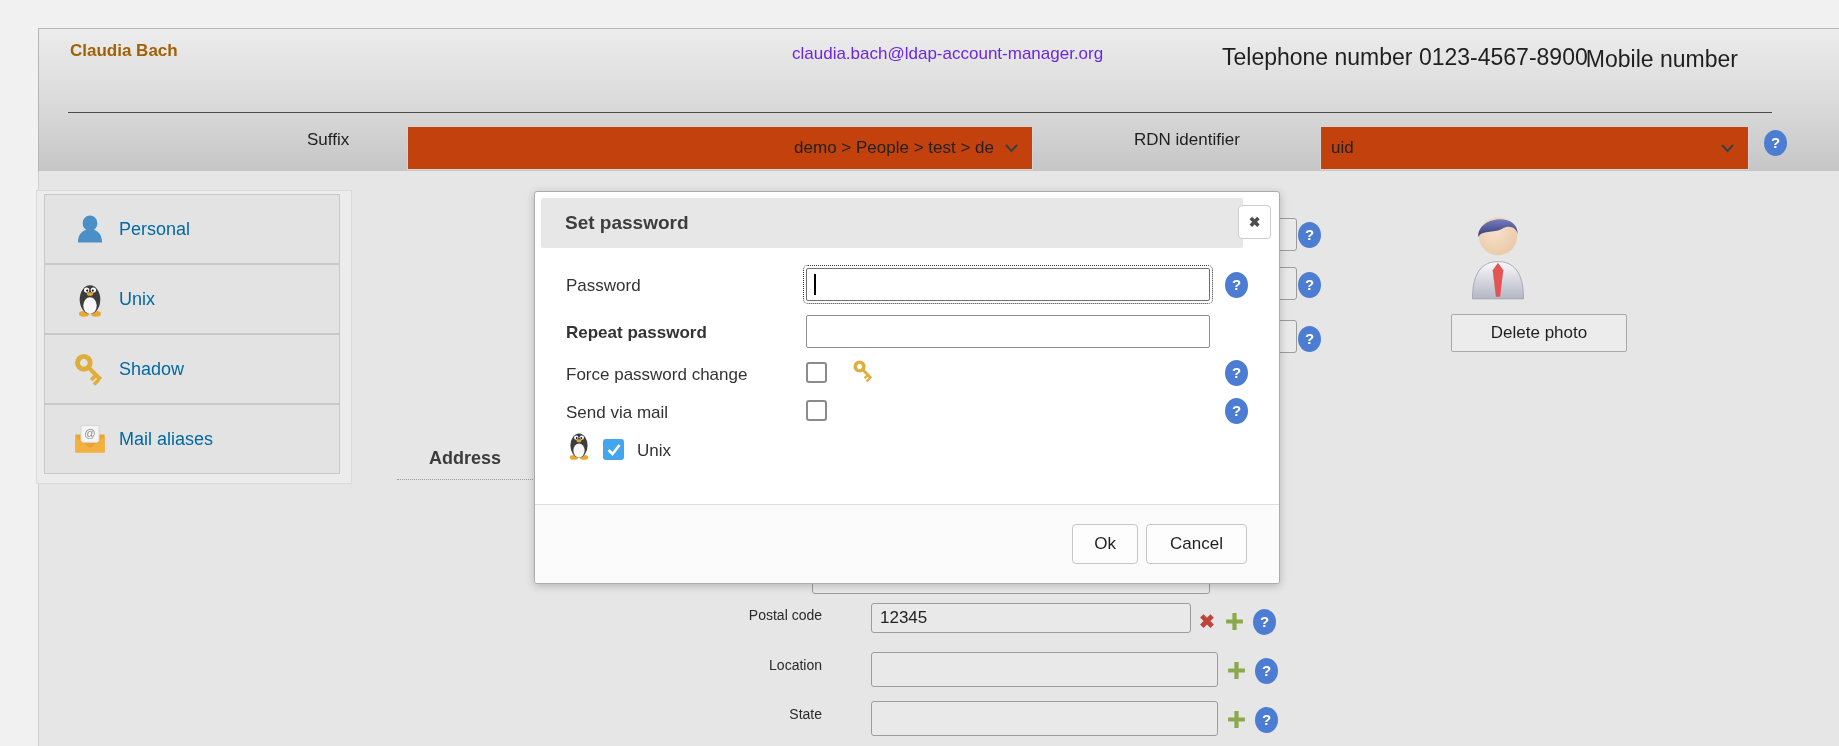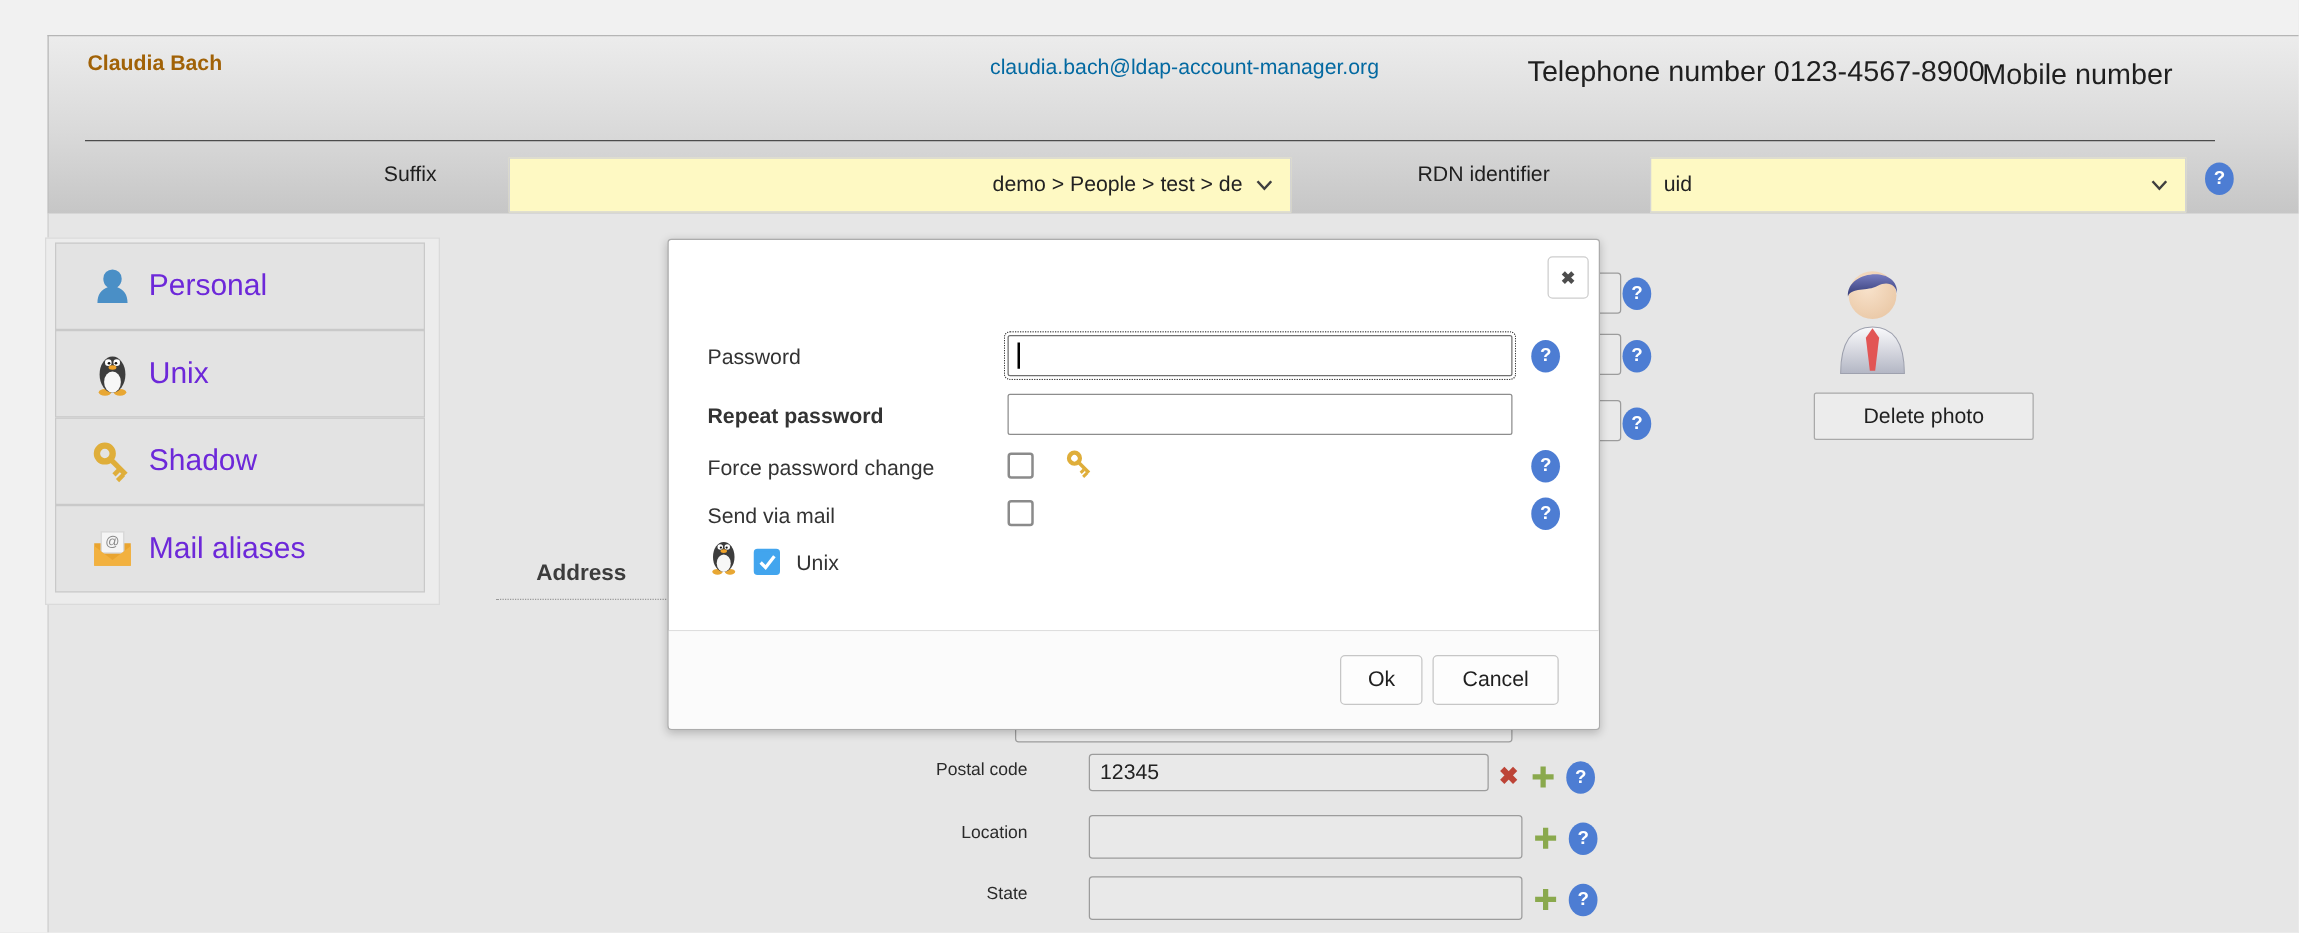--- a/index.html
+++ b/index.html
@@ -8,44 +8,44 @@
   .abs { position:absolute; }
 
   
   .hdr-band { left:38px; top:28px; width:1801px; height:143px;
     background:linear-gradient(#ececec 0%, #d9d9d9 55%, #c6c6c6 100%);
     border-top:1px solid #b5b5b5; border-left:1px solid #b5b5b5; }
   .content-band { left:38px; top:171px; width:1801px; height:575px; background:#e6e6e6;
     border-left:1px solid #cfcfcf; }
   .hdr-name { font-size:17px; font-weight:bold; color:#a16207; }
   .hdr-text { font-size:23px; color:#1f1f1f; }
-  .hdr-link { font-size:17px; color:#0369a1; text-decoration:none; cursor:pointer; }
+  .hdr-link { font-size:17px; color:#6d28d9; text-decoration:none; cursor:pointer; }
   .hdr-divider { border-top:1px solid #4c4c4c; height:0; }
 
   .field-label { font-size:17px; color:#1f1f1f; }
-  .sel { background:#fef9c3; border:1px solid #d4d4d4; display:flex; align-items:center;
+  .sel { background:#c2410c; border:1px solid #d4d4d4; display:flex; align-items:center;
     font-size:17px; color:#222; cursor:pointer; }
   .sel .val { white-space:nowrap; }
   .sel .spring { flex:1; }
 
   
   .help { width:23px; height:26px; border-radius:50%; background:#4d7dd3; color:#fff;
     font-weight:bold; font-size:15px; line-height:26px; text-align:center; cursor:pointer; }
   .help::after { content:"?"; }
   .xdel { width:22px; height:22px; color:#bd4437; font-weight:bold; font-size:19px;
     line-height:22px; text-align:center; cursor:pointer; }
   .xdel::after { content:"✖"; }
 
   
   .side-frame { background:#ececec; border:1px solid #dadada; }
   .side-item { background:#e3e3e3; border:1px solid #c9c9c9; display:flex; align-items:center;
     cursor:pointer; }
   .side-item .ico { width:38px; height:38px; margin-left:26px; display:flex; align-items:center;
     justify-content:center; }
-  .side-item .lbl { margin-left:10px; font-size:24px; color:#6d28d9; }
+  .side-item .lbl { margin-left:10px; font-size:18px; color:#0369a1; }
 
   
   .ginput { background:#e9e9e9; border:1px solid #9c9c9c; border-radius:3px; font-size:17px;
     color:#222; padding:0 8px; font-family:"Liberation Sans",sans-serif; }
   .rt-label { font-size:14px; color:#2a2a2a; text-align:right; }
   .section-label { font-size:18px; font-weight:bold; color:#3c3c3c; text-align:center;
     padding-bottom:10px; border-bottom:1px dotted #9a9a9a; }
   .btn { display:inline-flex; align-items:center; justify-content:center; background:#fdfdfd;
     border:1px solid #c6c6c6; border-radius:4px; font-size:17px; color:#1f1f1f;
     font-family:"Liberation Sans",sans-serif; cursor:pointer; }
@@ -225,20 +225,23 @@
     </defs>
     <path d="M8 92 C8 66 18 57 32 57 C46 57 56 66 56 92 Z" fill="url(#gbody)" stroke="#9ea1ae" stroke-width="0.8"></path>
     <path d="M32 58 L37 65 L34 90 L30 90 L27 65 Z" fill="#e25555"></path>
     <circle cx="32" cy="33" r="18" fill="url(#gface)"></circle>
     <path d="M13.5 34 C12 14 52 10 50.5 32 C50 25 43 22 36 26 C28 30.5 16 27 13.5 34 Z" fill="url(#ghair)"></path>
   </svg>
 </div>
 <button class="btn btn-gray abs" style="left:1451px; top:314px; width:176px; height:38px;">Delete photo</button>
 
 <div class="abs modal">
+  <div class="modal-titlebar">
+    <span class="modal-title">Set password</span>
+  </div>
   <div class="modal-close"></div>
 
   <div class="m-label" style="left:31px; top:84px;">Password</div>
   <div style="position:absolute; left:271px; top:76px;">
     <input class="m-input focused" style="position: relative; left: 0px; top: 0px;" value="">
     <span class="caret" style="left:8px; top:6px;"></span>
   </div>
   <div class="help" style="position:absolute; left:690px; top:80px;"></div>
 
   <div class="m-label" style="left:31px; top:131px;font-weight:bold;">Repeat password</div>

